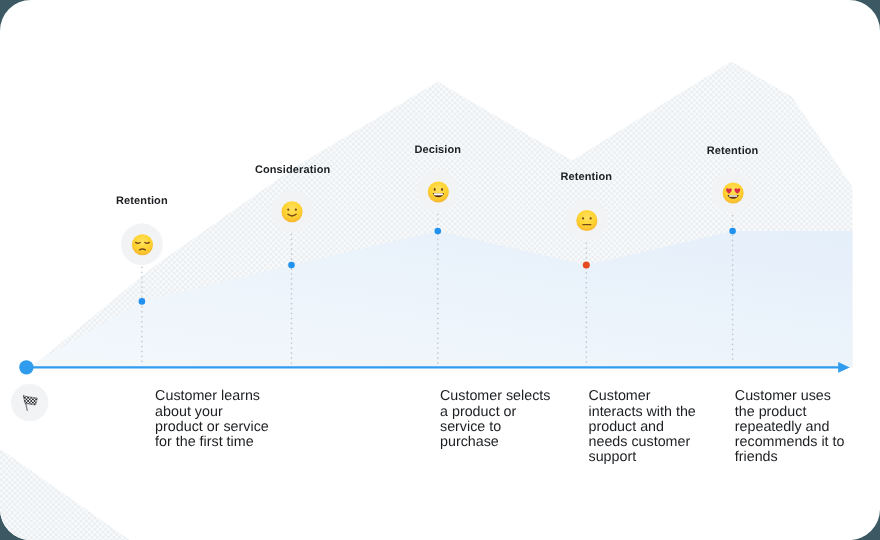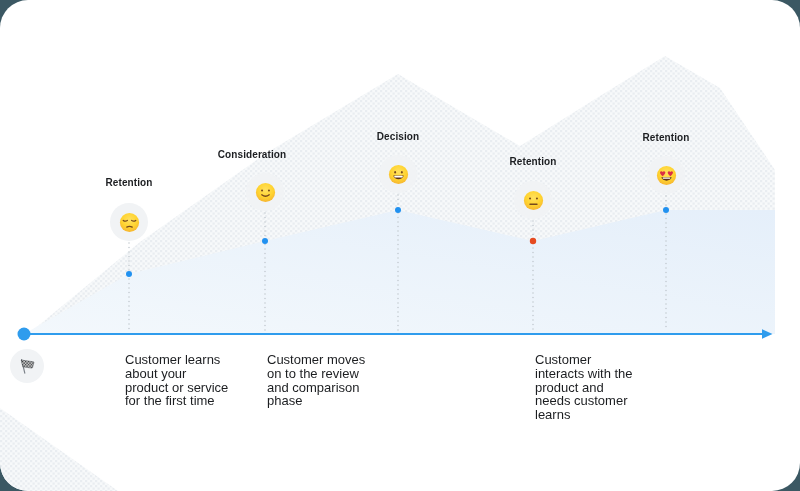--- a/index.html
+++ b/index.html
@@ -15,26 +15,26 @@
   .stage-label{position:absolute;transform:translateX(-50%);font-size:10px;
     font-weight:700;color:var(--text-primary);white-space:nowrap;letter-spacing:.1px;text-align:center;}
   .emoji-badge{position:absolute;width:38px;height:38px;border-radius:50%;
     background:var(--emoji-circle-bg);display:flex;align-items:center;justify-content:center;}
   .emoji{display:block;width:23px;height:23px;}
   .flag-badge{width:34px;height:34px;}
   .flag-badge .emoji{width:22px;height:22px;}
   .desc{position:absolute;width:122px;font-size:13px;line-height:13.8px;
     color:var(--text-primary);white-space:pre-line;}
   
-  .lbl1{left:129px;top:177px}.lbl2{left:252px;top:149px}.lbl3{left:398px;top:131px}
+  .lbl1{left:129px;top:177px}.lbl2{left:266px;top:149px}.lbl3{left:398px;top:131px}
   .lbl4{left:533px;top:156px}.lbl5{left:666px;top:132px}
   .bdg1{left:110px;top:203px}.bdg2{left:246px;top:173px}.bdg3{left:379px;top:155px}
   .bdg4{left:514px;top:181px}.bdg5{left:647px;top:156px}
   .flagpos{left:10px;top:349px}
-  .dsc1{left:125px;top:353px}.dsc2{left:267px;top:353px}.dsc3{left:400px;top:353px}
+  .dsc1{left:141px;top:353px}.dsc2{left:267px;top:353px}.dsc3{left:400px;top:353px}
   .dsc4{left:535px;top:353px}.dsc5{left:668px;top:353px}
   .connector{stroke:var(--dotted-line);stroke-width:1.5;stroke-dasharray:.1 4.4;
     stroke-linecap:round;fill:none;}
 </style>
 </head>
 <body>
 
 <div class="card">
 
   <svg class="bg" viewBox="0 0 800 491" aria-hidden="true">
@@ -167,23 +167,28 @@
           </defs>
           <line x1="6.1" y1="4.9" x2="9.6" y2="19.8" stroke="#7d838a" stroke-width="1.3" stroke-linecap="round"></line>
           <path d="M5.7 5.5 L19 7.4 Q19.7 7.5 19.5 8.2 L18 13.8 Q17.8 14.4 17.1 14.3 L7.4 12.9 Z" fill="url(#ck5)" stroke="#3a3e42" stroke-width="0.5" stroke-linejoin="round"></path>
         </svg></span>
   </div>
 
   <div class="desc dsc1">Customer learns
 about your
 product or service
 for the first time</div>
-  <div class="desc dsc2">Customer moves
-on to the review
-and comparison
-phase</div>
+  <div class="desc dsc3">Customer selects
+a product or
+service to
+purchase</div>
   <div class="desc dsc4">Customer
 interacts with the
 product and
 needs customer
-learns</div>
+support</div>
+  <div class="desc dsc5">Customer uses
+the product
+repeatedly and
+recommends it to
+friends</div>
 
 </div>
 
 </body></html>

